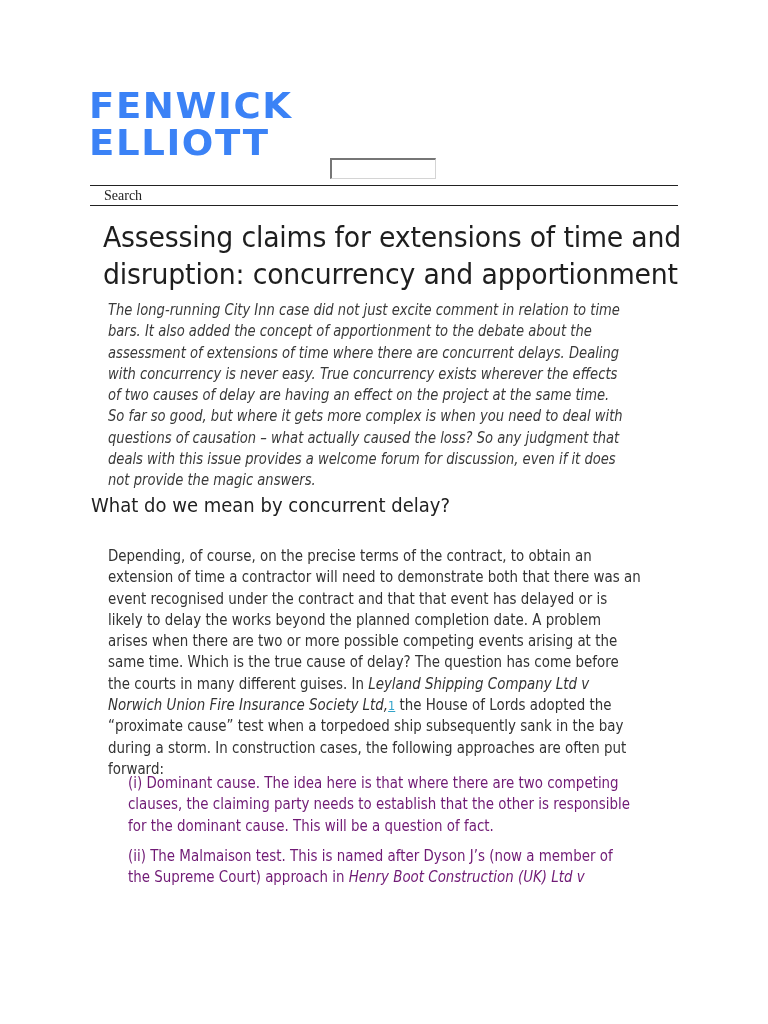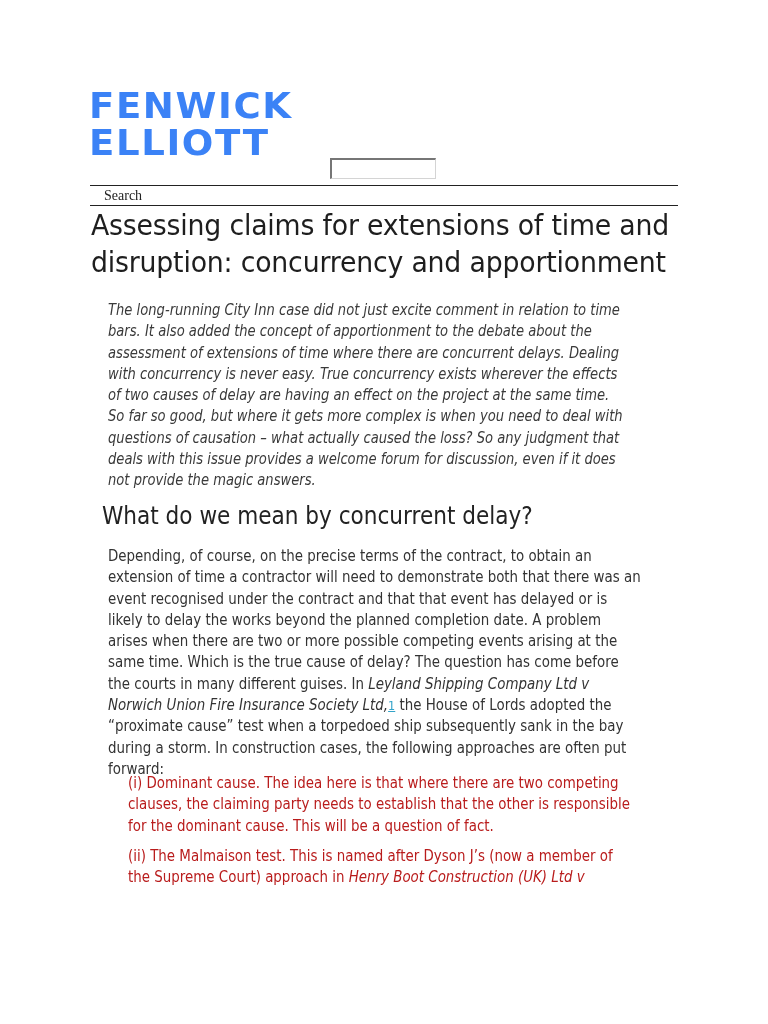--- a/index.html
+++ b/index.html
@@ -62,21 +62,21 @@
       top: 186px;
       font-family: "Liberation Serif", serif;
       font-size: 14px;
       line-height: 19px;
       color: #222;
     }
     .title {
       position: absolute;
       left: 91px;
       top: 207px;
-      margin: 0;
+      margin: 12px;
       font-family: "DejaVu Sans", sans-serif;
       font-weight: normal;
       font-size: 28px;
       line-height: 37px;
       color: #1e1e1e;
       letter-spacing: -0.2px;
       white-space: nowrap;
     }
     .title span { display: block; transform: scaleX(0.955); transform-origin: left center; }
     .lines {
@@ -96,44 +96,44 @@
       font-style: italic;
       font-size: 15px;
       line-height: 21.3px;
       color: #3a3a3a;
     }
     .intro .ln { transform: scaleX(0.875); }
     .subheading {
       position: absolute;
       left: 91px;
       top: 491px;
-      margin: 11px;
+      margin: 0;
       font-family: "DejaVu Sans", sans-serif;
       font-weight: normal;
-      font-size: 24px;
+      font-size: 20px;
       line-height: 28px;
       color: #222;
       white-space: nowrap;
     }
     .subheading span { display: inline-block; transform: scaleX(0.9); transform-origin: left center; }
     .body1 {
       top: 529px;
       font-size: 15.5px;
       line-height: 21.3px;
       color: #333;
     }
     .body1 .ln { transform: scaleX(0.865); }
     .list-item {
       position: absolute;
       left: 128px;
       margin: 0;
       font-family: "DejaVu Sans", sans-serif;
       font-size: 15.5px;
       line-height: 21.3px;
-      color: #b91c1c;
+      color: #701a75;
       white-space: nowrap;
     }
     .list-item .ln { display: block; transform: scaleX(0.865); transform-origin: left center; }
     .item1 { top: 773px; }
     .item2 { top: 846px; }
     em { font-style: italic; }
     a.footnote {
       color: #33a3c9;
       text-decoration: underline;
       font-size: 13px;

